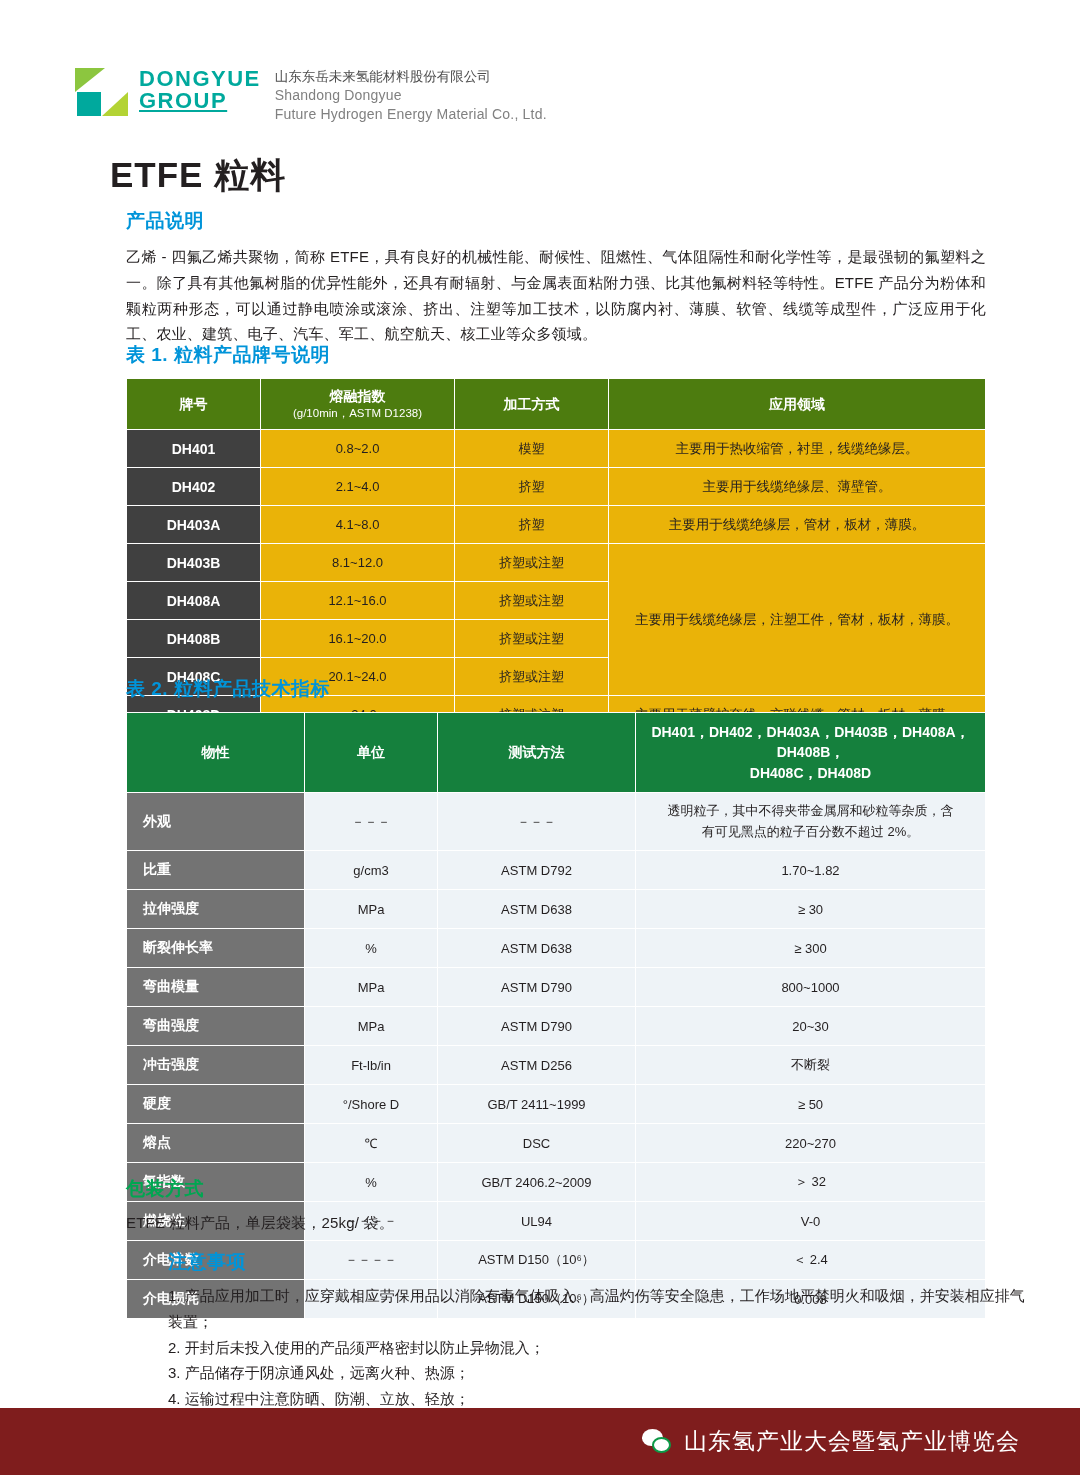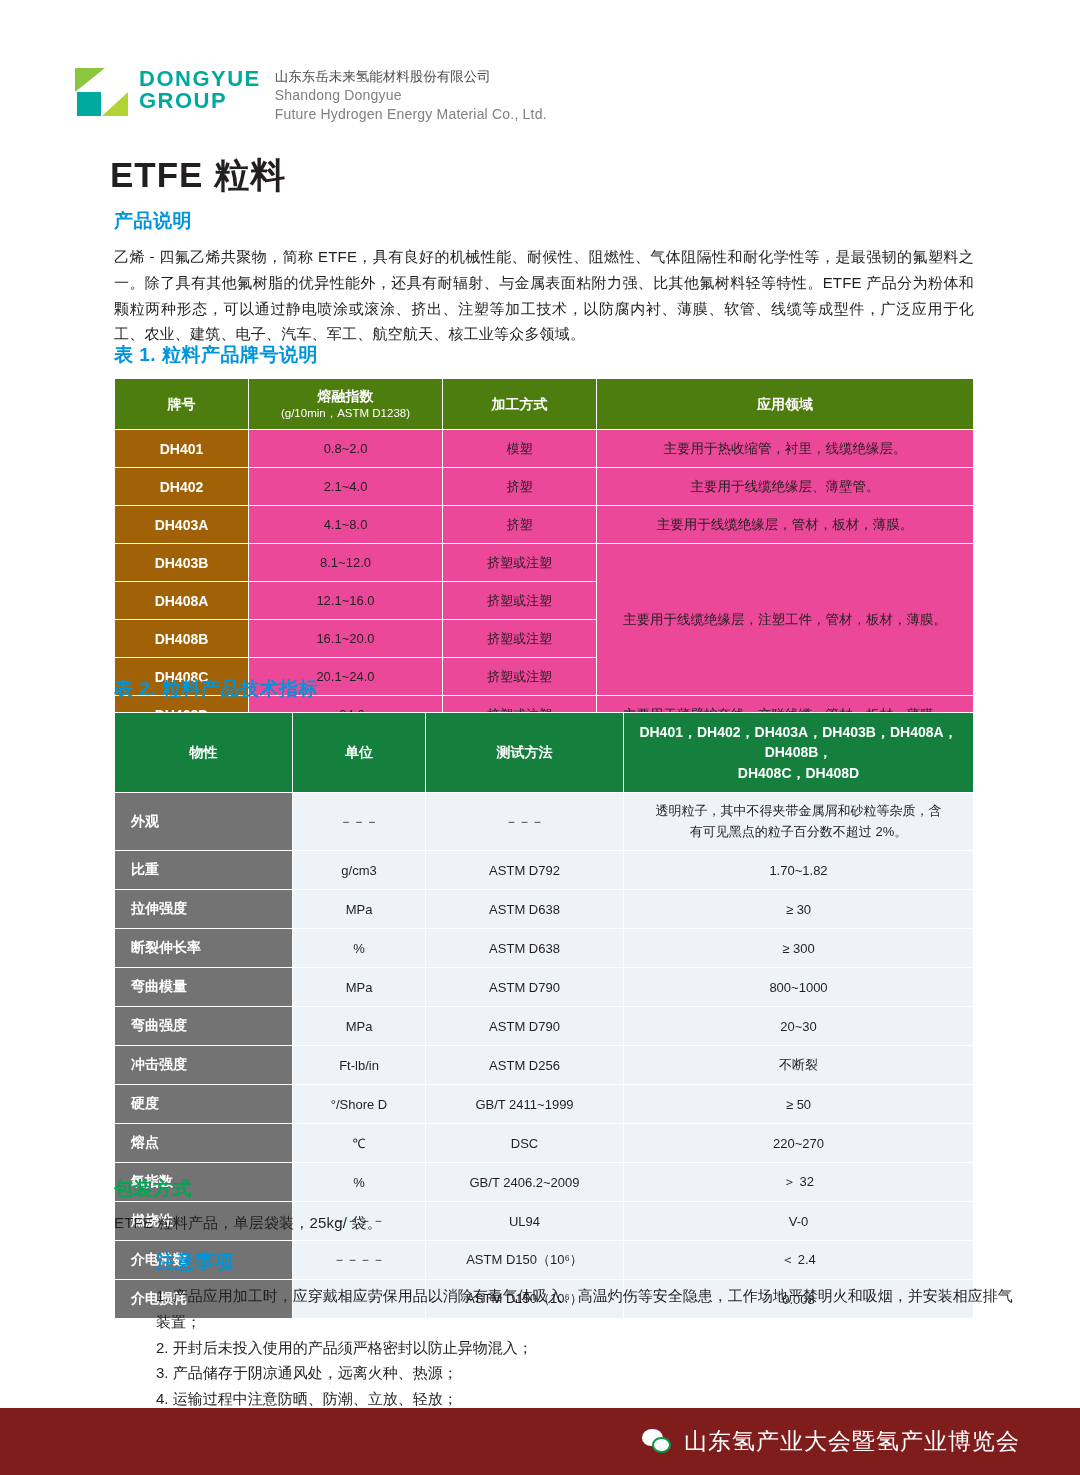--- a/index.html
+++ b/index.html
@@ -58,21 +58,21 @@
   .logo-text {
     line-height: 1.0;
   }
   .logo-text .l1, .logo-text .l2 {
     font-family: "Liberation Sans", sans-serif;
     font-weight: bold;
     font-size: 22px;
     letter-spacing: 1.5px;
     color: #00a99d;
   }
-  .logo-text .l2 { color: #00a99d; }
+  .logo-text .l2 { color: #00a99d; text-decoration: underline; }
   .logo-cn-block {
     margin-left: 14px;
     line-height: 1.35;
   }
   .logo-cn {
     font-size: 13.5px;
     color: #4d4d4d;
   }
   .logo-en {
     font-size: 14px;
@@ -95,21 +95,21 @@
     font-weight: bold;
     color: #0094d9;
     letter-spacing: 0.5px;
   }
   .sec-title.green {
     color: #00a651;
   }
 
   .block {
     position: absolute;
-    left: 114px;
+    left: 126px;
     width: 860px;
   }
 
   .body-text {
     font-size: 15px;
     line-height: 1.72;
     color: #231f20;
     letter-spacing: 0.2px;
     text-align: justify;
   }
@@ -135,26 +135,26 @@
     padding: 8px 4px;
     line-height: 1.35;
   }
   .t1 th .sub {
     font-weight: normal;
     font-size: 11.5px;
     display: block;
   }
   .t1 td {
     padding: 7px 4px;
-    background: #ec4899;
+    background: #eab308;
     color: #231f20;
     height: 23px;
   }
   .t1 td.grade {
-    background: #a16207;
+    background: #404040;
     color: #ffffff;
     font-weight: bold;
     font-size: 14px;
   }
   .t1 td.app {
     text-align: center;
     font-size: 13.5px;
   }
 
   

